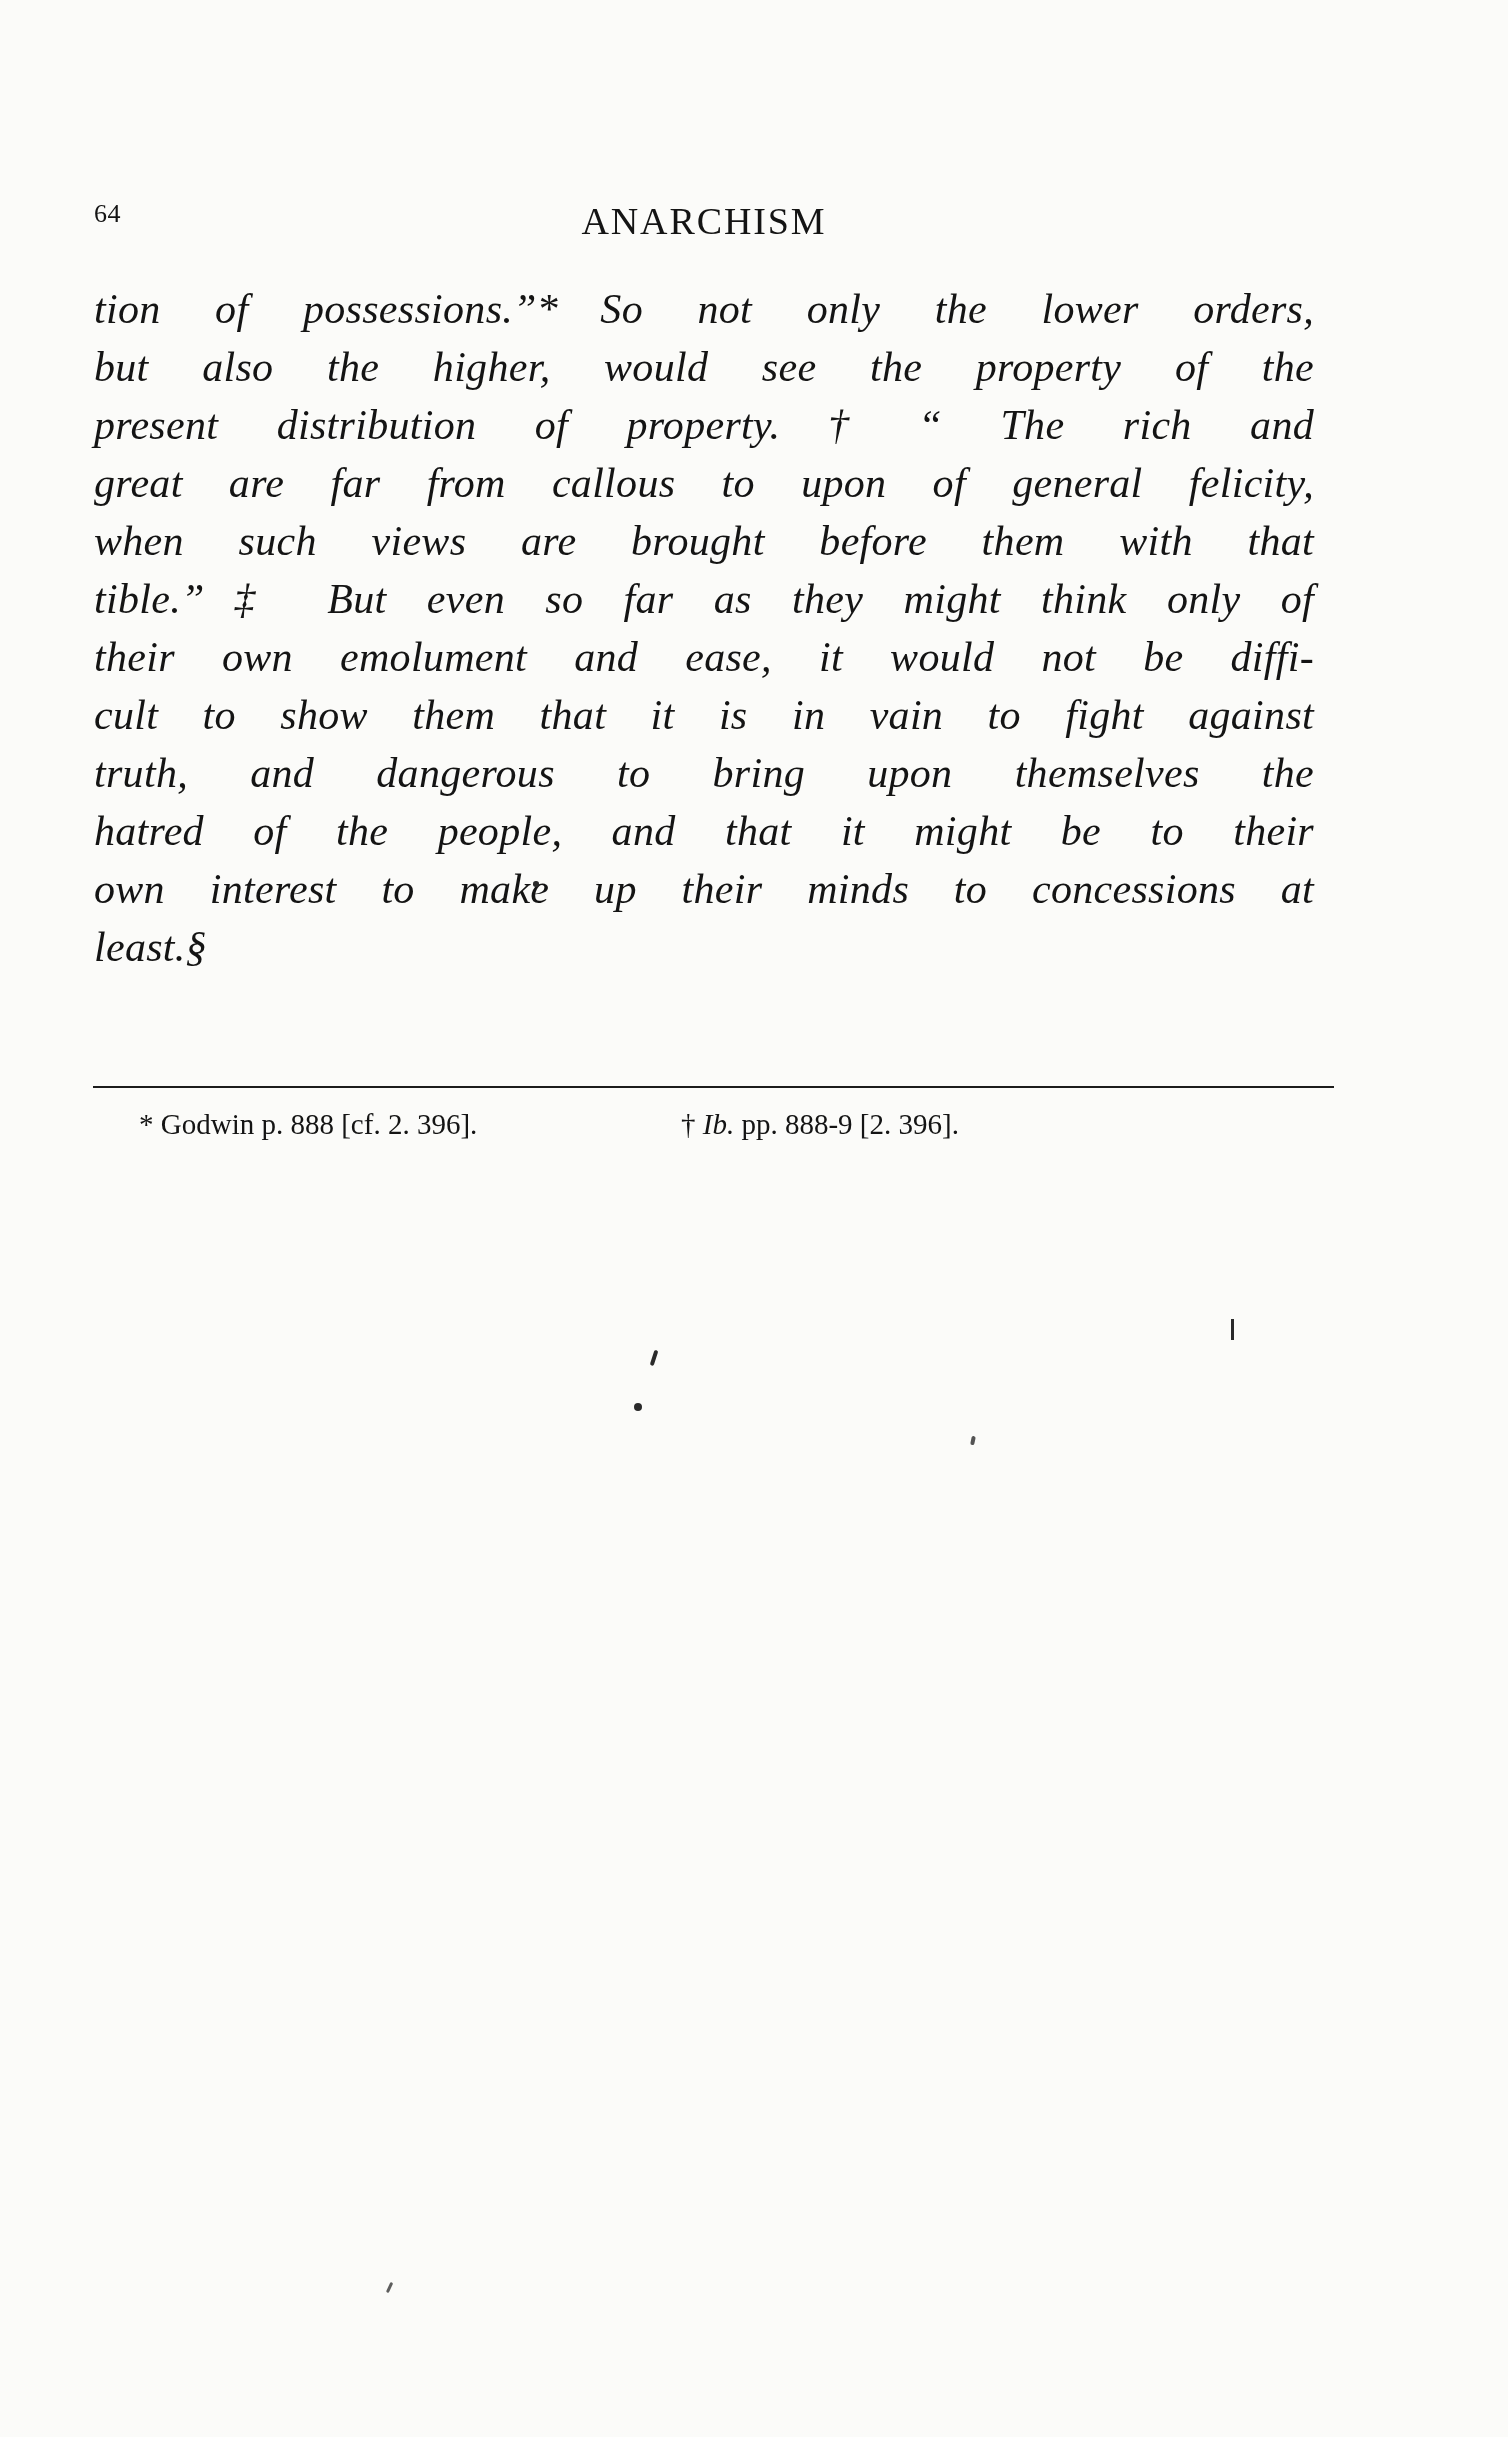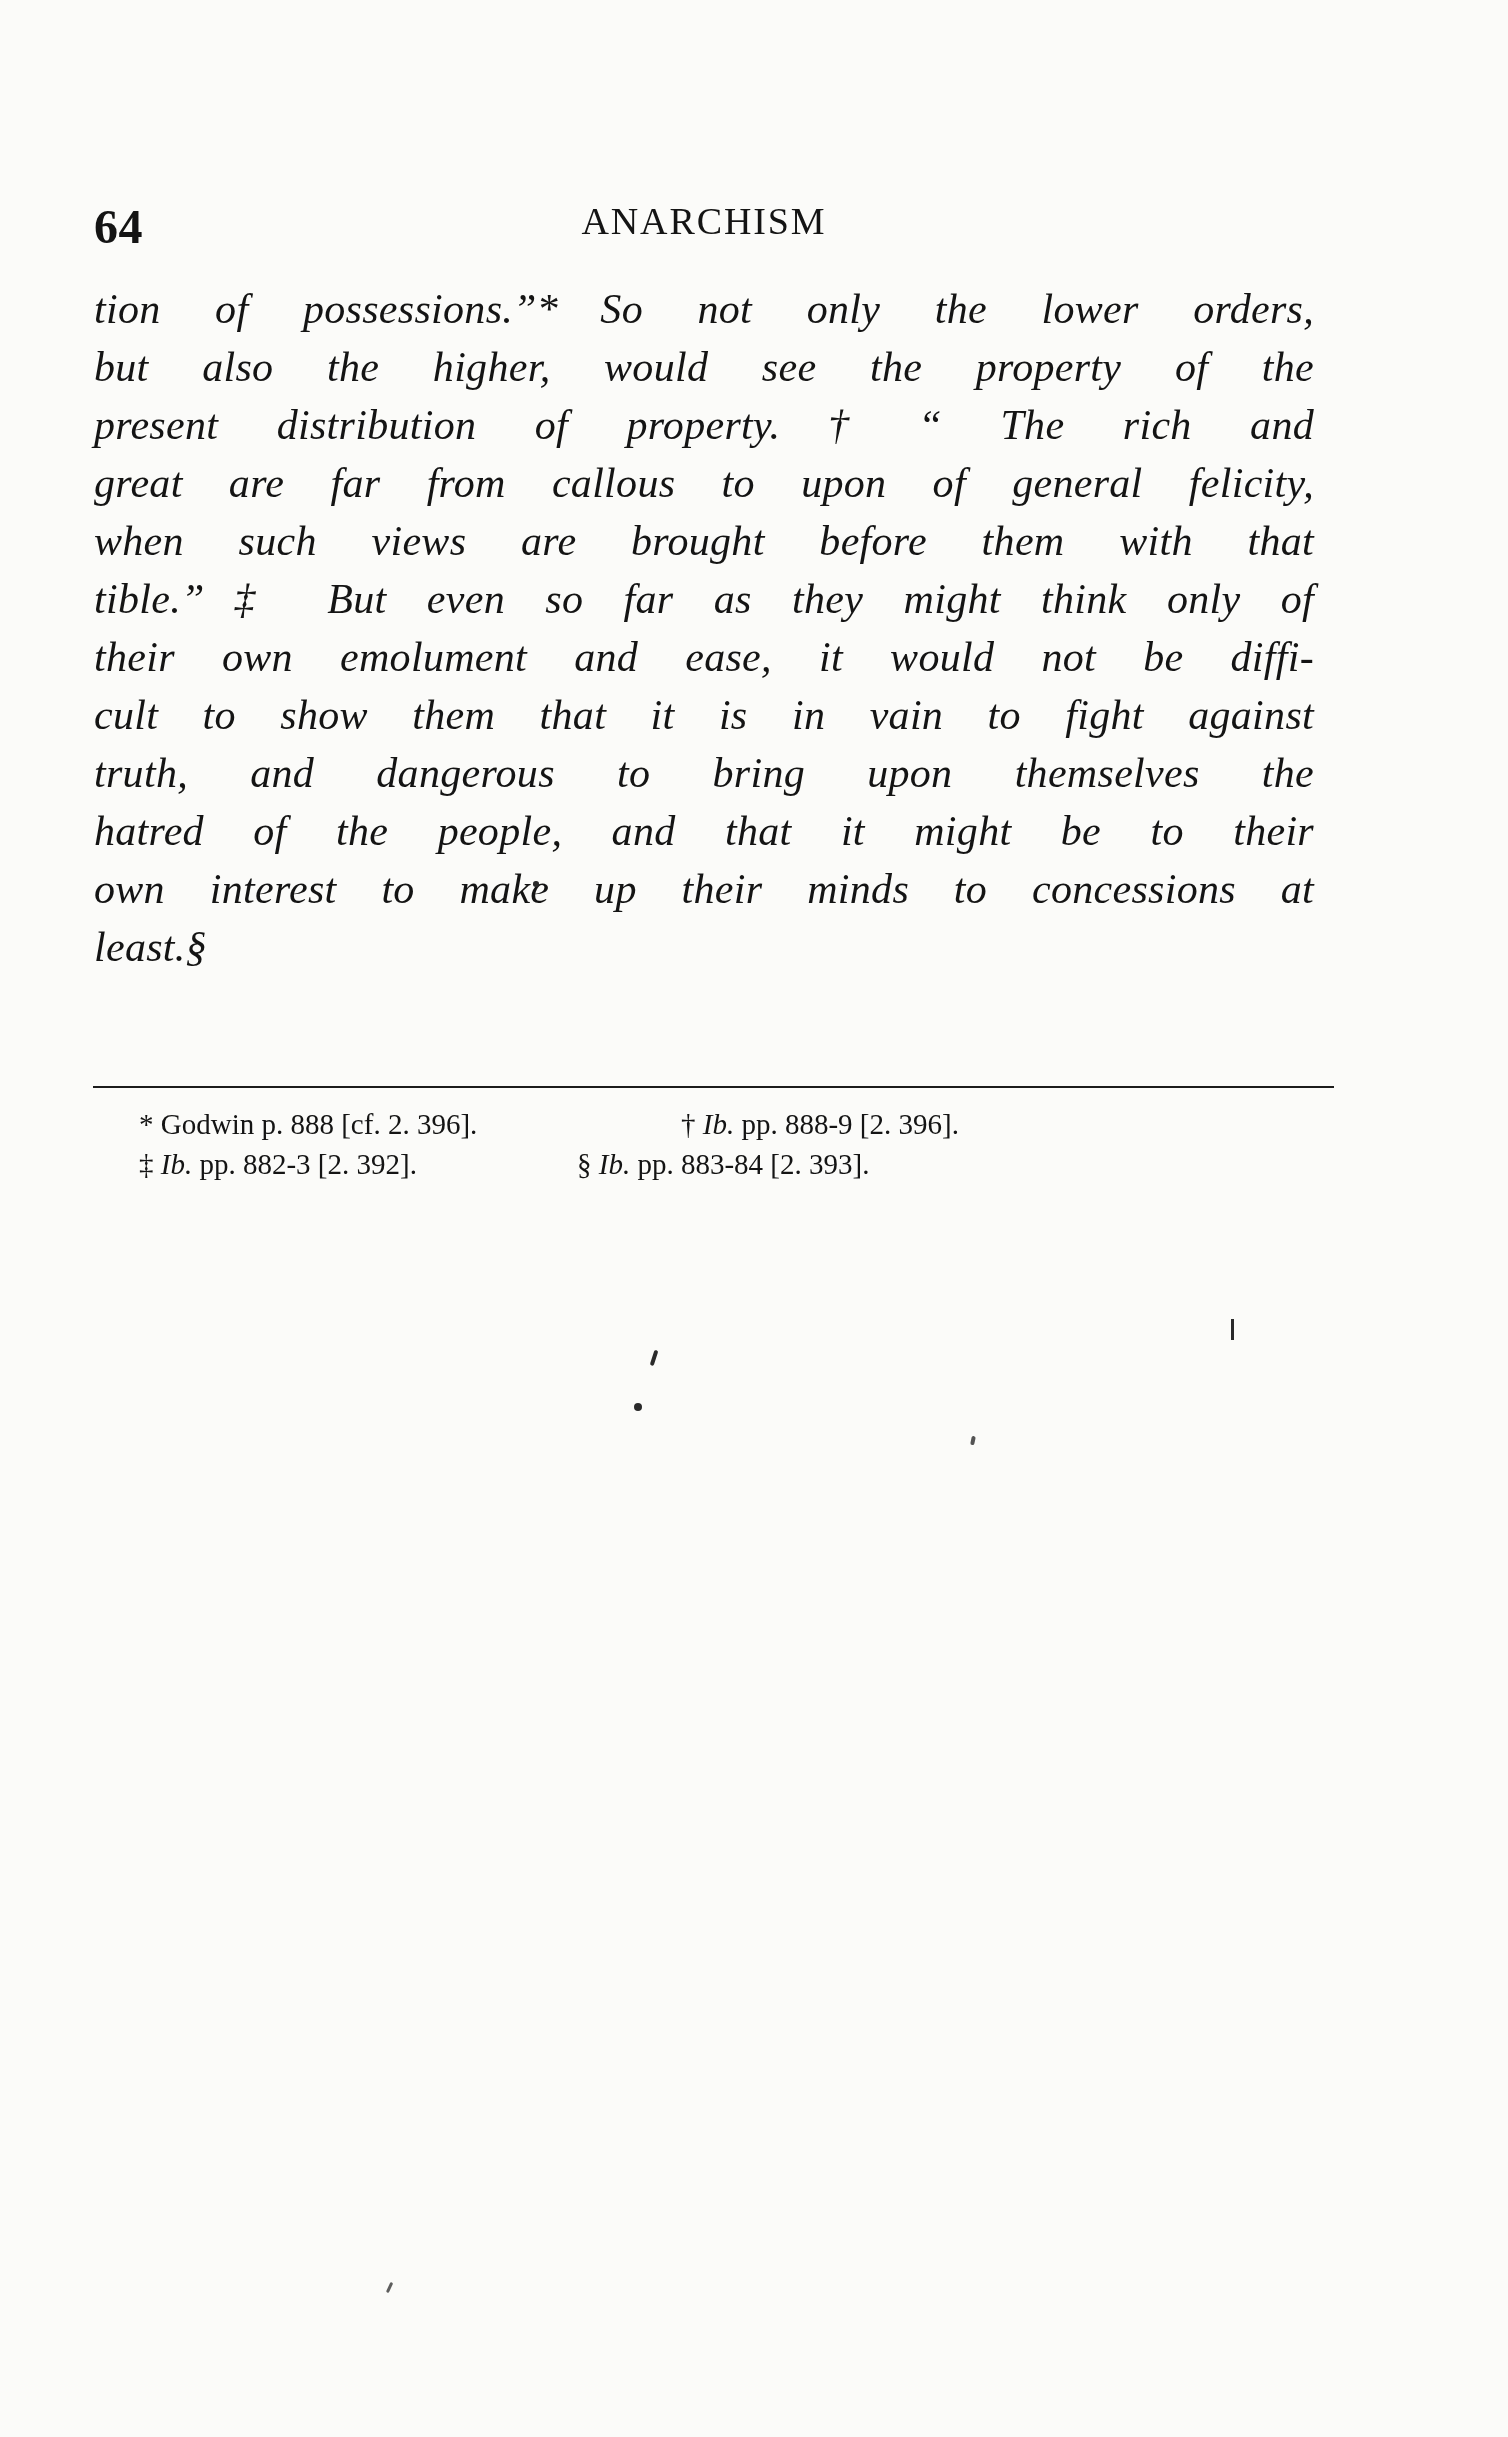--- a/index.html
+++ b/index.html
@@ -22,22 +22,22 @@
     position: absolute;
     top: 199px;
     left: 94px;
     width: 1220px;
     height: 50px;
   }
   .page-number {
     position: absolute;
     left: 0;
     top: 0;
-    font-size: 48px;
-    font-weight: 700;
+    font-size: 26px;
+    font-weight: 400;
     letter-spacing: 0.6px;
   }
   .running-title {
     position: absolute;
     left: 0;
     right: 0;
     top: 0;
     text-align: center;
     font-size: 38px;
     letter-spacing: 1.9px;
@@ -126,24 +126,20 @@
     <div class="text-line last">least.§</div>
   </div>
 
   <div class="footnote-rule"></div>
 
   <div class="footnotes">
     <div class="fn-row row-1">
       <span class="fn-left"><span>* Godwin p. 888 [cf. 2. 396].</span><span class="fn-italic"></span><span></span></span>
       <span class="fn-right"><span>† </span><span class="fn-italic">Ib.</span><span> pp. 888-9 [2. 396].</span></span>
     </div>
-    <div class="fn-row row-2">
-      <span class="fn-left"><span>‡ </span><span class="fn-italic">Ib.</span><span> pp. 882-3 [2. 392].</span></span>
-      <span class="fn-right"><span>§ </span><span class="fn-italic">Ib.</span><span> pp. 883-84 [2. 393].</span></span>
-    </div>
   </div>
 
   <div class="speck s1"></div>
   <div class="speck s2 dot"></div>
   <div class="speck s3"></div>
   <div class="speck s4"></div>
   <div class="speck s5"></div>
   <div class="speck s6 dot"></div>
 
 </div>

